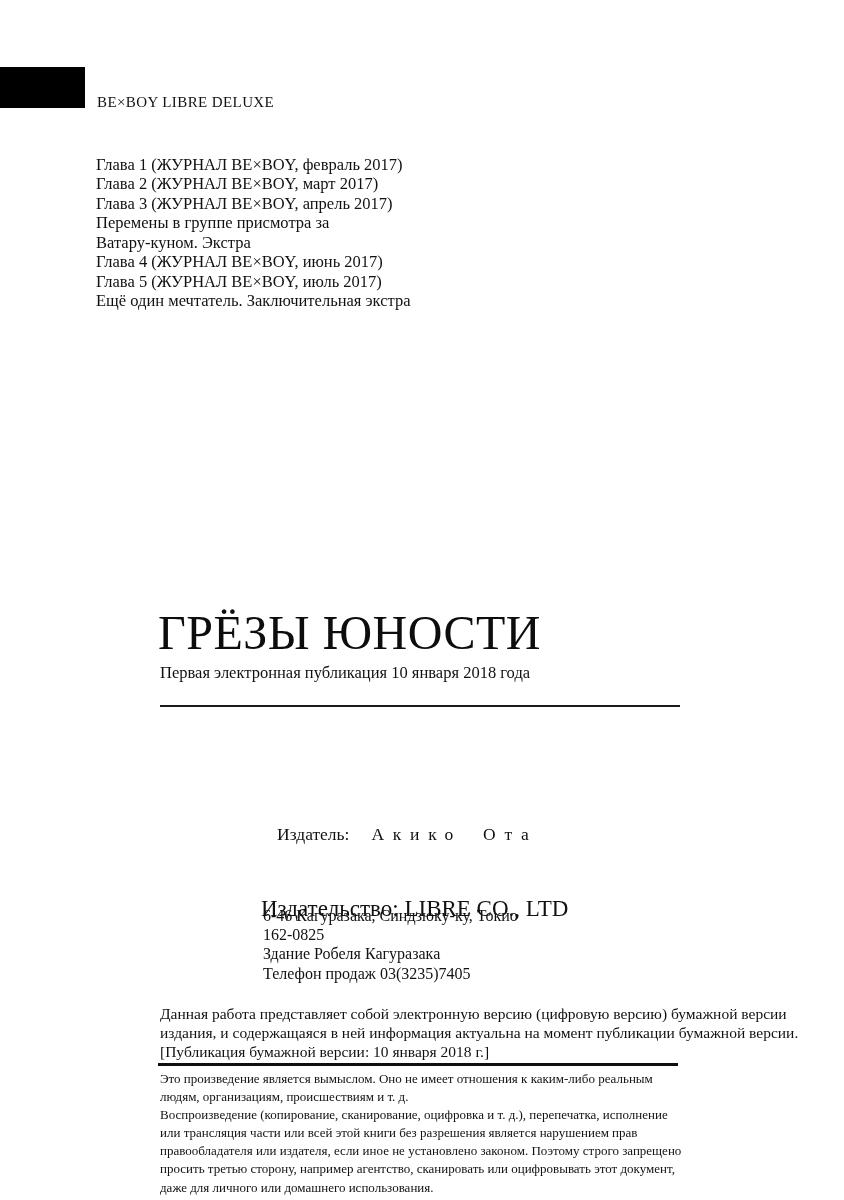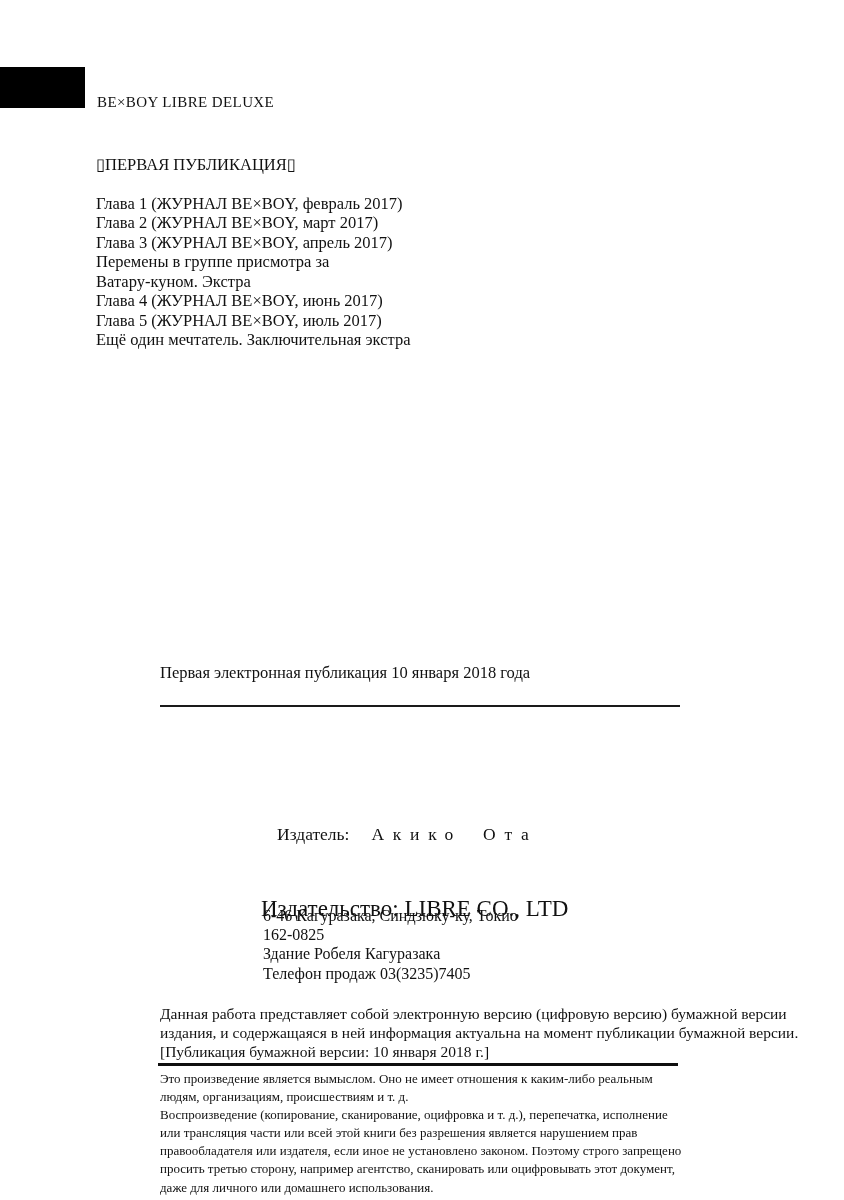--- a/index.html
+++ b/index.html
@@ -114,31 +114,31 @@
 </style>
 </head>
 <body>
 
 <div class="page">
 
   <div class="abs logo-bar"></div>
   <div class="abs logo-subtitle">BE×BOY LIBRE DELUXE</div>
 
   <div class="abs publication">
-    <div>▯ПЕРВАЯ ПУБЛИКАЦИЯ▯</div>
     <div>Глава 1 (ЖУРНАЛ BE×BOY, февраль 2017)
 Глава 2 (ЖУРНАЛ BE×BOY, март 2017)
 Глава 3 (ЖУРНАЛ BE×BOY, апрель 2017)
 Перемены в группе присмотра за
 Ватару-куном. Экстра
 Глава 4 (ЖУРНАЛ BE×BOY, июнь 2017)
 Глава 5 (ЖУРНАЛ BE×BOY, июль 2017)
 Ещё один мечтатель. Заключительная экстра</div>
   </div>
 
+  <div class="abs book-title">ГРЁЗЫ ЮНОСТИ</div>
   <div class="abs book-subtitle">Первая электронная публикация 10 января 2018 года</div>
   <div class="abs divider-title"></div>
 
 
   <div class="abs publisher-line">
     <span>Издатель:</span><span class="publisher-name">Акико Ота</span>
   </div>
 
   <div class="abs company-line">Издательство: LIBRE CO., LTD</div>
 

